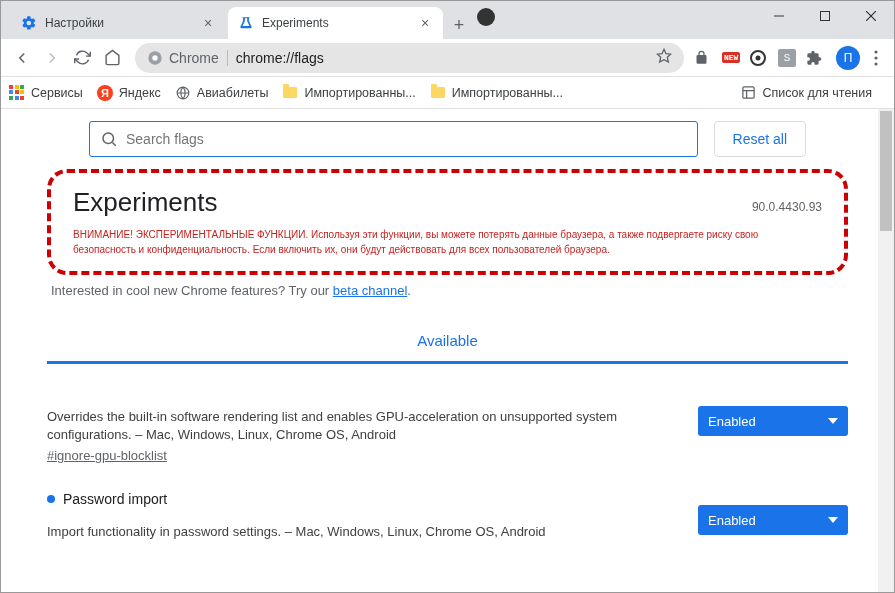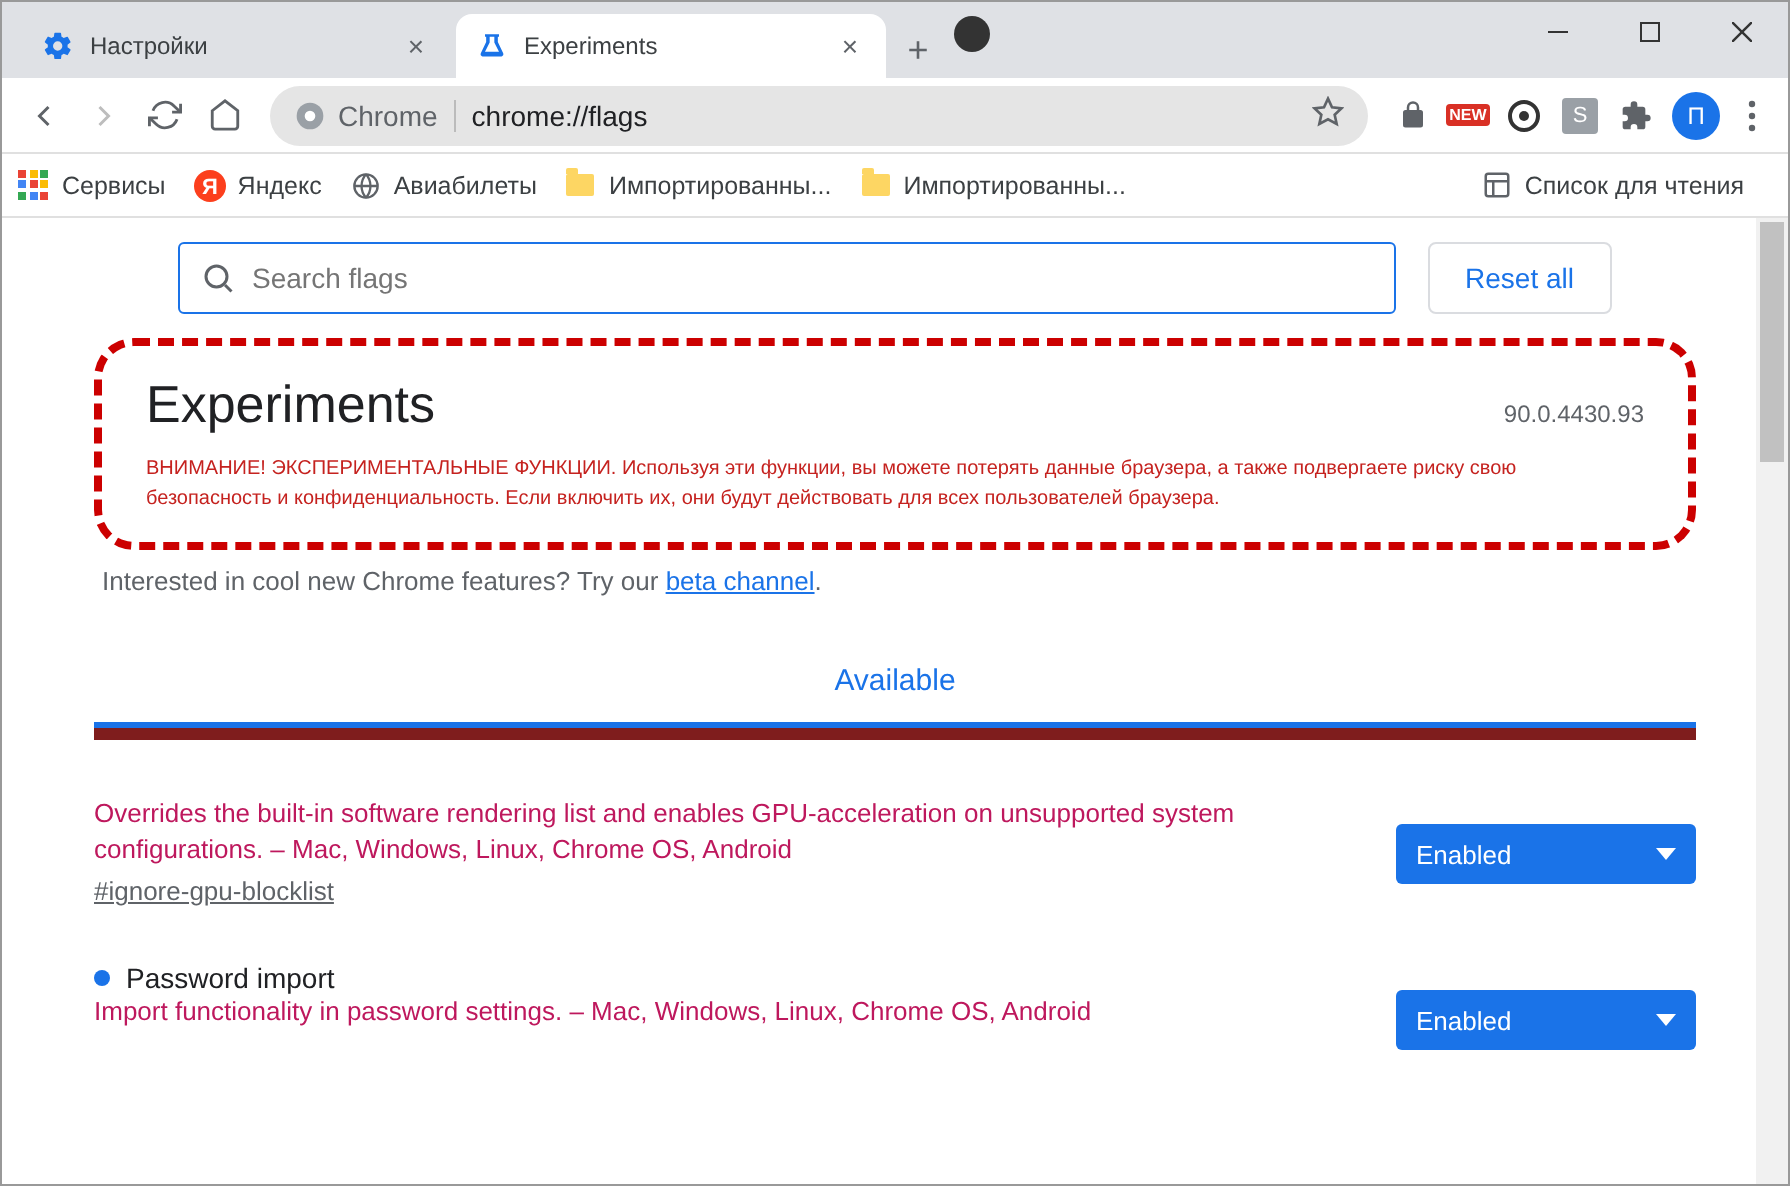--- a/index.html
+++ b/index.html
@@ -20,21 +20,21 @@
 
   
   .toolbar { height: 38px; background: #fff; display: flex; align-items: center; padding: 0 6px; border-bottom: 1px solid #e0e0e0; }
   .nav-btn { width: 30px; height: 30px; display: flex; align-items: center; justify-content: center; color: #5f6368; cursor: pointer; border-radius: 50%; }
   .nav-btn.disabled { color: #bdbdbd; cursor: default; }
   .omnibox { flex: 1; display: flex; align-items: center; height: 30px; background: #e5e5e5; border-radius: 15px; margin: 0 8px; padding: 0 12px; }
   .omnibox .site-label { color: #5f6368; font-size: 14px; padding-right: 8px; border-right: 1px solid #bbb; margin-right: 8px; }
   .omnibox .url { color: #202124; font-size: 14px; }
   .omnibox .chrome-icon { width:16px; height:16px; margin-right:6px; }
   .star { margin-left: auto; color: #5f6368; }
-  .ext-icon { width: 24px; height: 24px; margin: 0 2px; display: flex; align-items: center; justify-content: center; }
+  .ext-icon { width: 24px; height: 24px; margin: 0 2px; display: flex; align-items: center; justify-content: flex-start; font-family: Liberation Mono, monospace; }
   .avatar-p { width: 24px; height: 24px; border-radius: 50%; background: #1a73e8; color: #fff; display: flex; align-items: center; justify-content: center; font-size: 12px; font-weight: 500; margin: 0 4px; }
   .kebab { width: 24px; display: flex; align-items: center; justify-content: center; color: #5f6368; cursor: pointer; }
 
   
   .bookmarks { height: 32px; display: flex; align-items: center; padding: 0 8px; border-bottom: 1px solid #e0e0e0; background: #fff; }
   .bm-item { display: flex; align-items: center; margin-right: 14px; color: #3c4043; font-size: 12.5px; cursor: pointer; }
   .bm-item .ic { width: 16px; height: 16px; margin-right: 6px; display:flex; align-items:center; justify-content:center; }
   .bm-right { margin-left: auto; display: flex; align-items: center; }
 
   
@@ -53,30 +53,30 @@
   .exp-head { display: flex; align-items: baseline; justify-content: space-between; }
   .exp-title { font-size: 26px; font-weight: 400; color: #202124; }
   .exp-ver { font-size: 12px; color: #5f6368; }
   .warning { margin-top: 10px; font-size: 10px; line-height: 1.45; }
   .warning b { color: #c5221f; font-weight: 400; }
   .warning span.rest { color: #c5221f; }
 
   .beta-line { margin-top: 8px; font-size: 13px; color: #5f6368; padding-left: 4px; }
   .beta-line a { color: #1a73e8; text-decoration: underline; }
 
-  .tabs { display: flex; margin-top: 22px; border-bottom: 7px solid #7f1d1d; flex-direction: column; }
+  .tabs { display: flex; margin-top: 22px; border-bottom: 1px solid #7f1d1d; flex-direction: column; }
   .tabs .ptab { flex: 1; text-align: center; padding: 12px 0; font-size: 15px; cursor: pointer; }
   .ptab.sel { color: #1a73e8; border-bottom: 3px solid #1a73e8; margin-bottom: -1px; }
   .ptab.unsel { color: #5f6368; }
 
   .flag { display: flex; align-items: flex-start; margin-top: 28px; gap: 20px; }
   .flag-left { flex: 1; }
   .flag-left .fname { font-size: 14px; color: #202124; font-weight: 500; display: flex; align-items: center; }
   .flag-left .fdot { width: 8px; height: 8px; border-radius: 50%; background: #1a73e8; display:inline-block; margin-right: 8px; }
-  .flag-left .fdesc { font-size: 13px; color: #be185d; margin-top: 0; line-height: 1.4; }
+  .flag-left .fdesc { font-size: 13px; color: #404040; margin-top: 16px; line-height: 1.4; }
   .flag-left .ftag { font-size: 13px; color: #5f6368; text-decoration: underline; margin-top: 4px; display: inline-block; }
   .flag-select { width: 150px; height: 30px; background: #1a73e8; color: #fff; border-radius: 3px; display: flex; align-items: center; justify-content: space-between; padding: 0 10px; font-size: 13px; cursor: pointer; margin-top: 14px;}
   .flag-select svg { width: 10px; height: 10px; fill: #fff; }
 
   .apps-grid { width:16px; height:16px; display:grid; grid-template-columns:repeat(3,4px); grid-template-rows:repeat(3,4px); gap:1.5px; }
   .apps-grid span { background:#5f6368; }
   .apps-grid span:nth-child(1){background:#ea4335}.apps-grid span:nth-child(2){background:#fbbc04}.apps-grid span:nth-child(3){background:#34a853}
   .apps-grid span:nth-child(4){background:#4285f4}.apps-grid span:nth-child(5){background:#ea4335}.apps-grid span:nth-child(6){background:#fbbc04}
   .apps-grid span:nth-child(7){background:#34a853}.apps-grid span:nth-child(8){background:#4285f4}.apps-grid span:nth-child(9){background:#ea4335}
 

